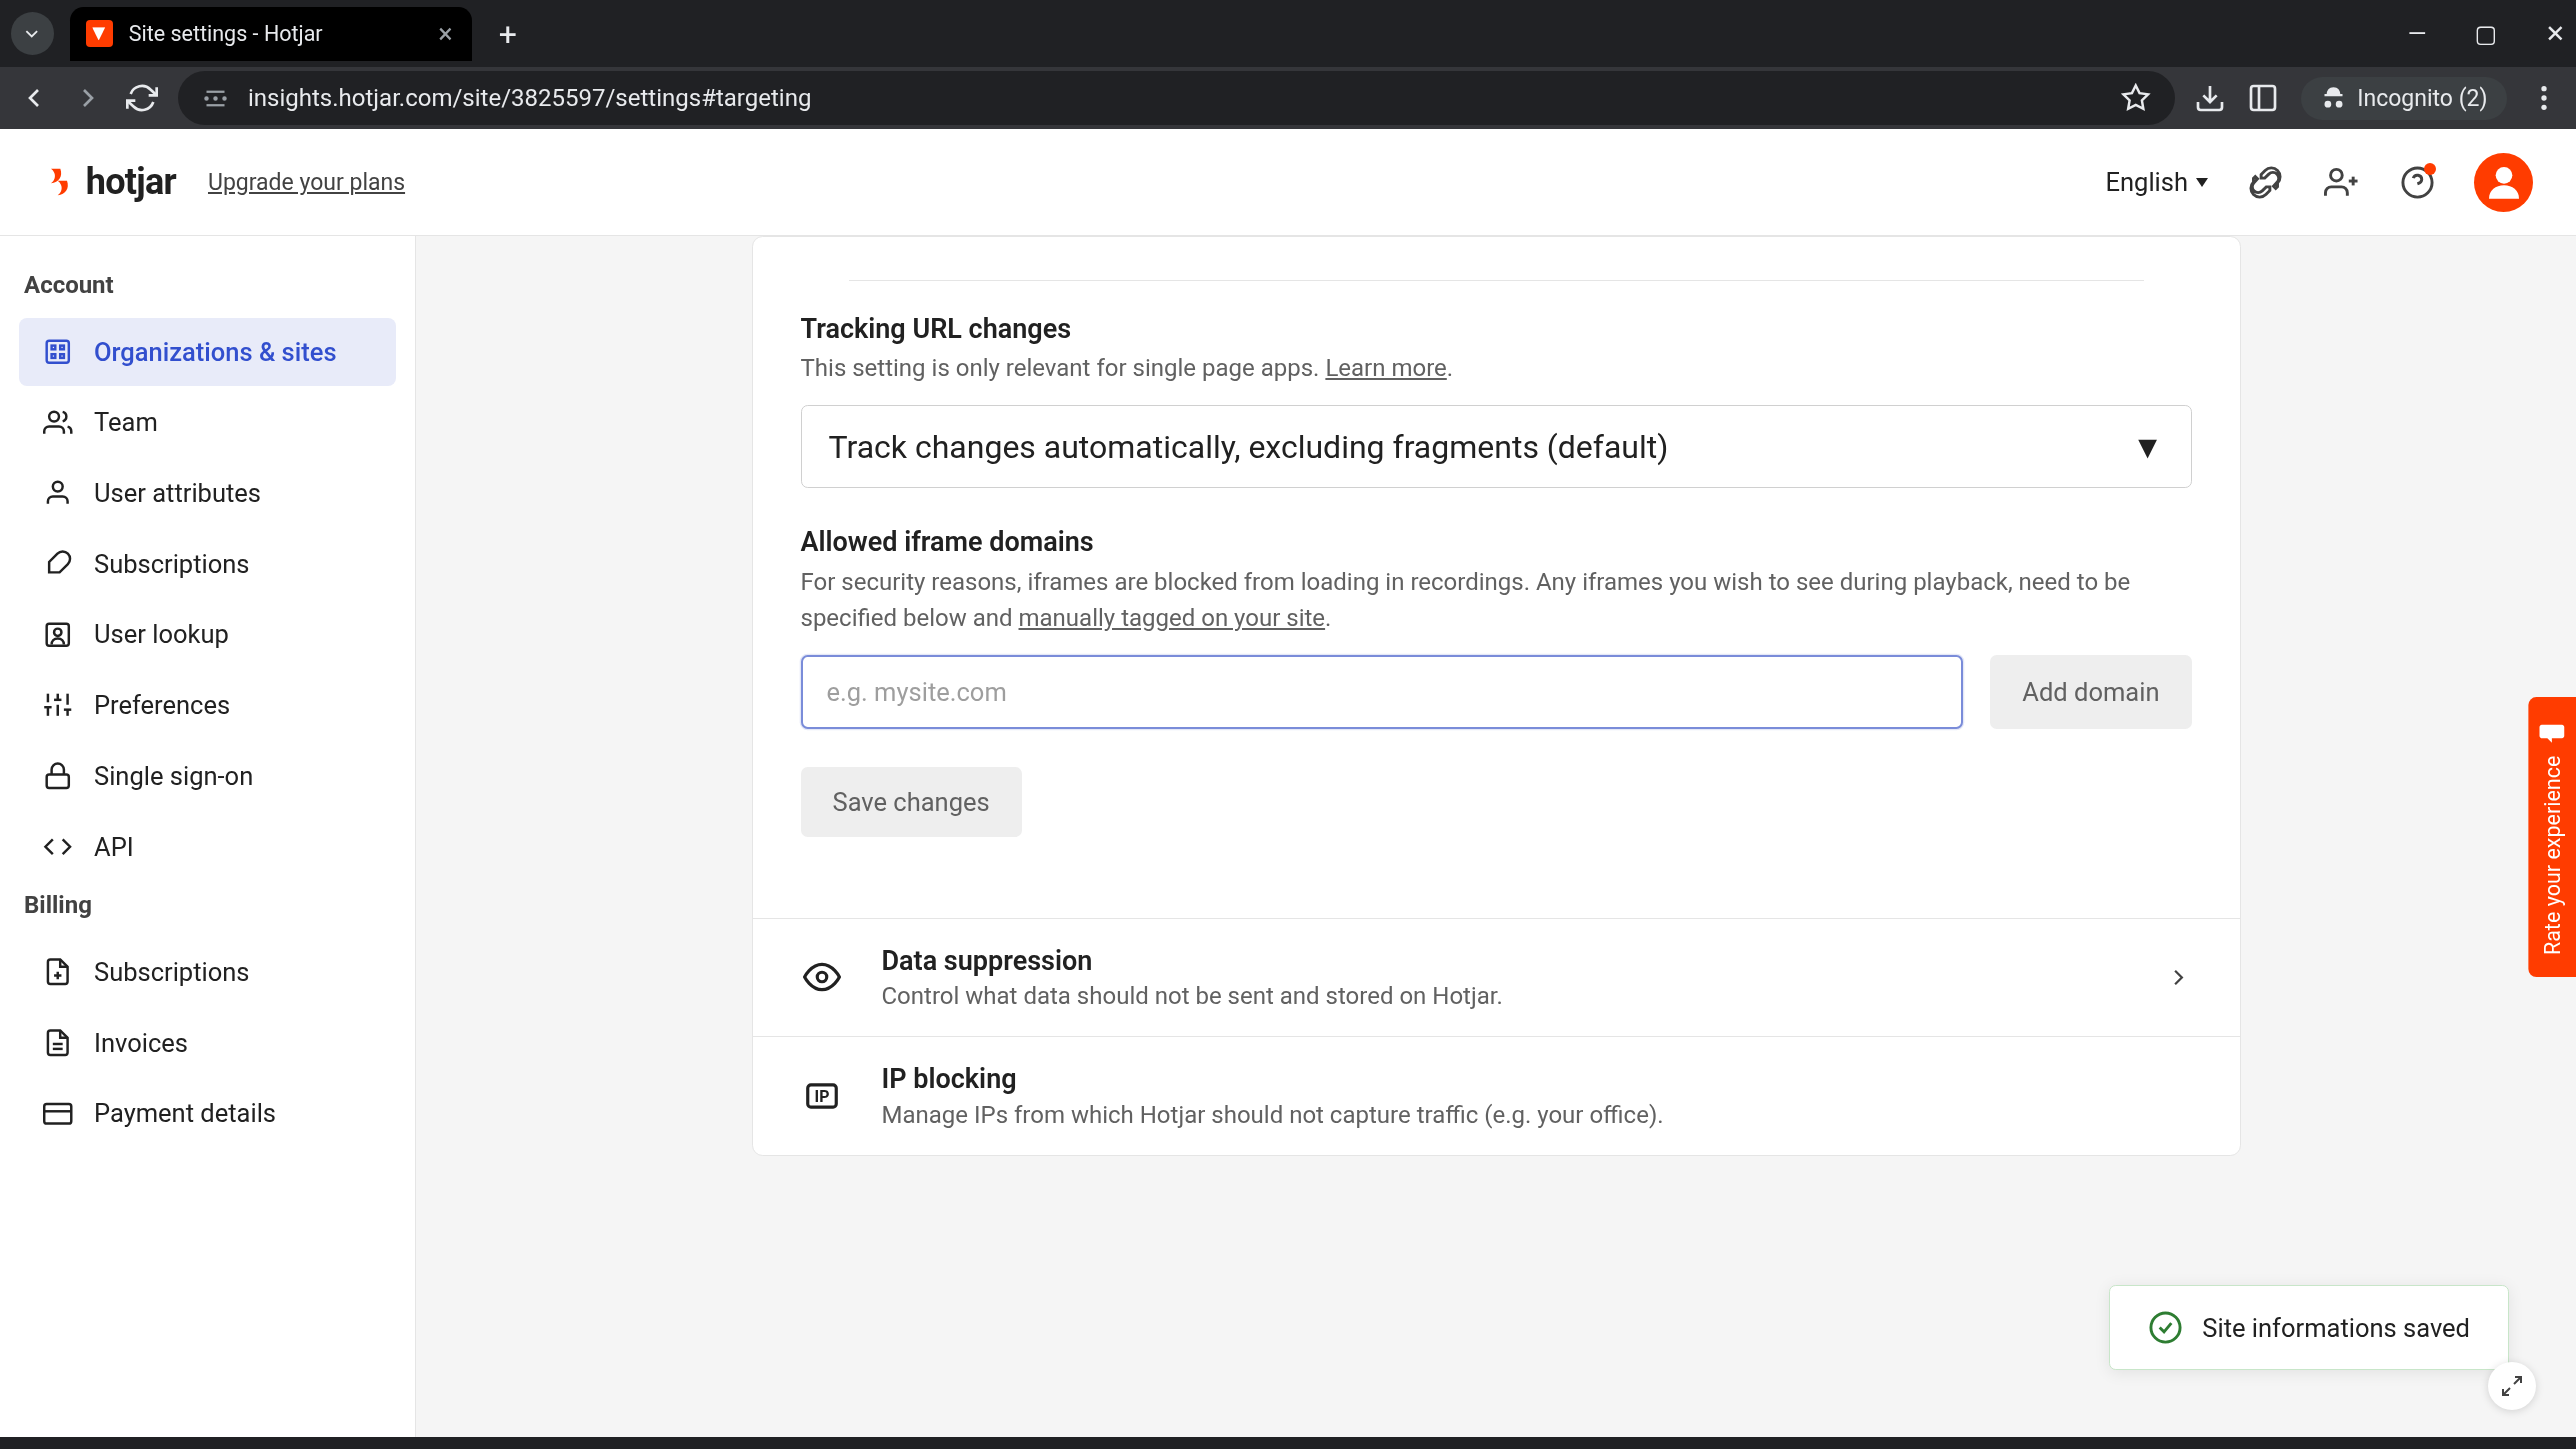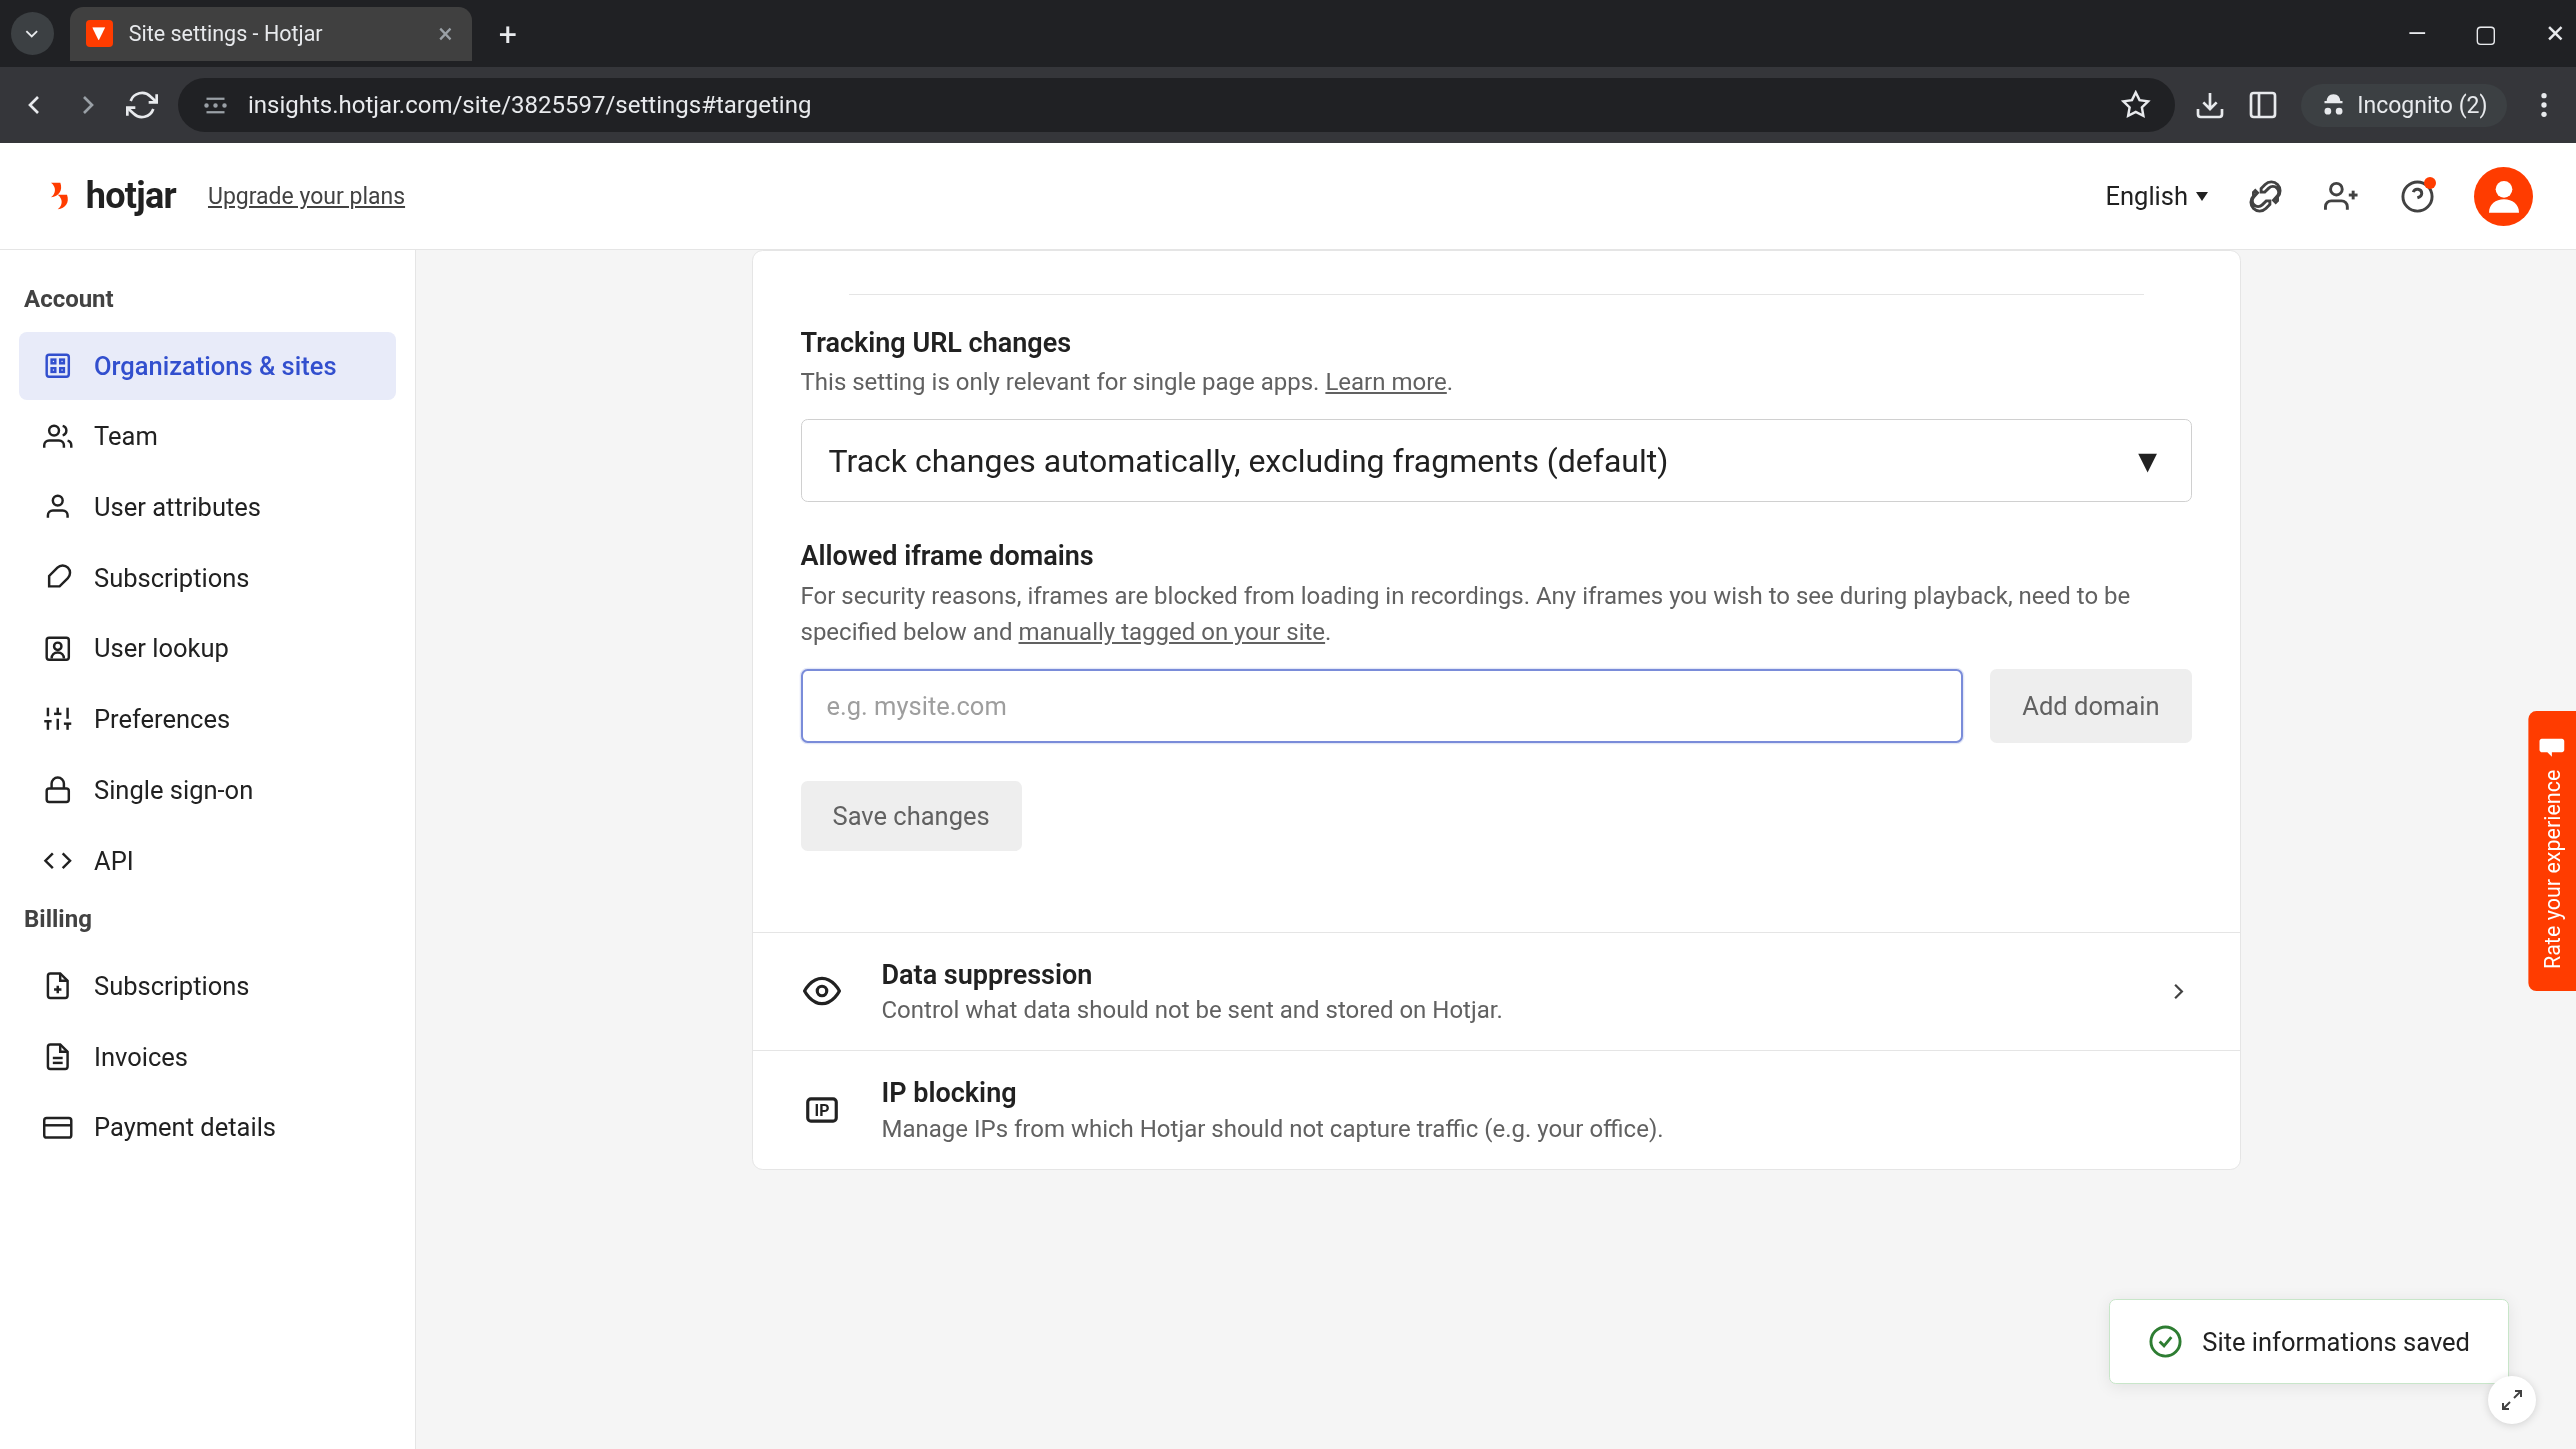--- a/index.html
+++ b/index.html
@@ -2,30 +2,30 @@
 <html style="font-size:10.7px"><head>
 <meta charset="utf-8">
 <style>
 * { margin: 0; padding: 0; box-sizing: border-box; font-family: -apple-system, BlinkMacSystemFont, "Segoe UI", Roboto, sans-serif; }
 body { width: 2576px; height: 1449px; background: #202124; overflow: hidden; }
 
 
 .browser-chrome { width: 100%; background: #202124; }
 .tab-bar { display: flex; align-items: center; height: 67px; padding: 0 10.7px; }
 .tab-search { width: 43px; height: 43px; border-radius: 50%; background: #3c4043; display: flex; align-items: center; justify-content: center; margin-right: 16px; }
-.tab { display: flex; align-items: center; background: #404040; border-radius: 13.4px 13.4px 0 0; padding: 0 27px 0 16px; height: 54px; min-width: 402px; position: relative; }
+.tab { display: flex; align-items: center; background: #000000; border-radius: 13.4px 13.4px 0 0; padding: 0 27px 0 16px; height: 54px; min-width: 402px; position: relative; }
 .tab-favicon { width: 27px; height: 27px; background: #ff3c00; border-radius: 4px; margin-right: 16px; display: flex; align-items: center; justify-content: center; }
 .tab-favicon::before { content: ""; width: 13.4px; height: 13.4px; background: #fff; clip-path: polygon(50% 0, 100% 100%, 0 100%); transform: rotate(180deg); }
 .tab-title { color: #e8eaed; font-size: 21.5px; }
 .tab-close { color: #9aa0a6; font-size: 27px; position: absolute; right: 19px; cursor: pointer; }
 .new-tab { color: #e8eaed; font-size: 32px; margin-left: 27px; cursor: pointer; }
 .window-controls { margin-left: auto; display: flex; gap: 48px; color: #e8eaed; font-size: 24px; }
 .window-controls span { cursor: pointer; }
 
-.addr-bar { display: flex; align-items: center; height: 76px; background: #35363a; padding: 0 16px; gap: 19px; }
+.addr-bar { display: flex; align-items: center; height: 62px; background: #35363a; padding: 0 16px; gap: 19px; }
 .nav-btn { width: 35px; height: 35px; display: flex; align-items: center; justify-content: center; color: #9aa0a6; cursor: pointer; }
 .nav-btn.enabled { color: #e8eaed; }
 .nav-btn svg { width: 32px; height: 32px; }
 .url-box { flex: 1; background: #202124; border-radius: 40px; height: 54px; display: flex; align-items: center; padding: 0 24px; gap: 19px; }
 .site-info { width: 27px; height: 27px; color: #9aa0a6; }
 .url-text { color: #e8eaed; font-size: 24px; flex: 1; }
 .url-actions { display: flex; gap: 21.5px; color: #e8eaed; align-items: center; }
 .url-actions > * { cursor: pointer; }
 .incognito-badge { display: flex; align-items: center; gap: 10.7px; background: #3c4043; border-radius: 27px; padding: 8px 19px; }
 .incognito-badge span { font-size: 23px; }

